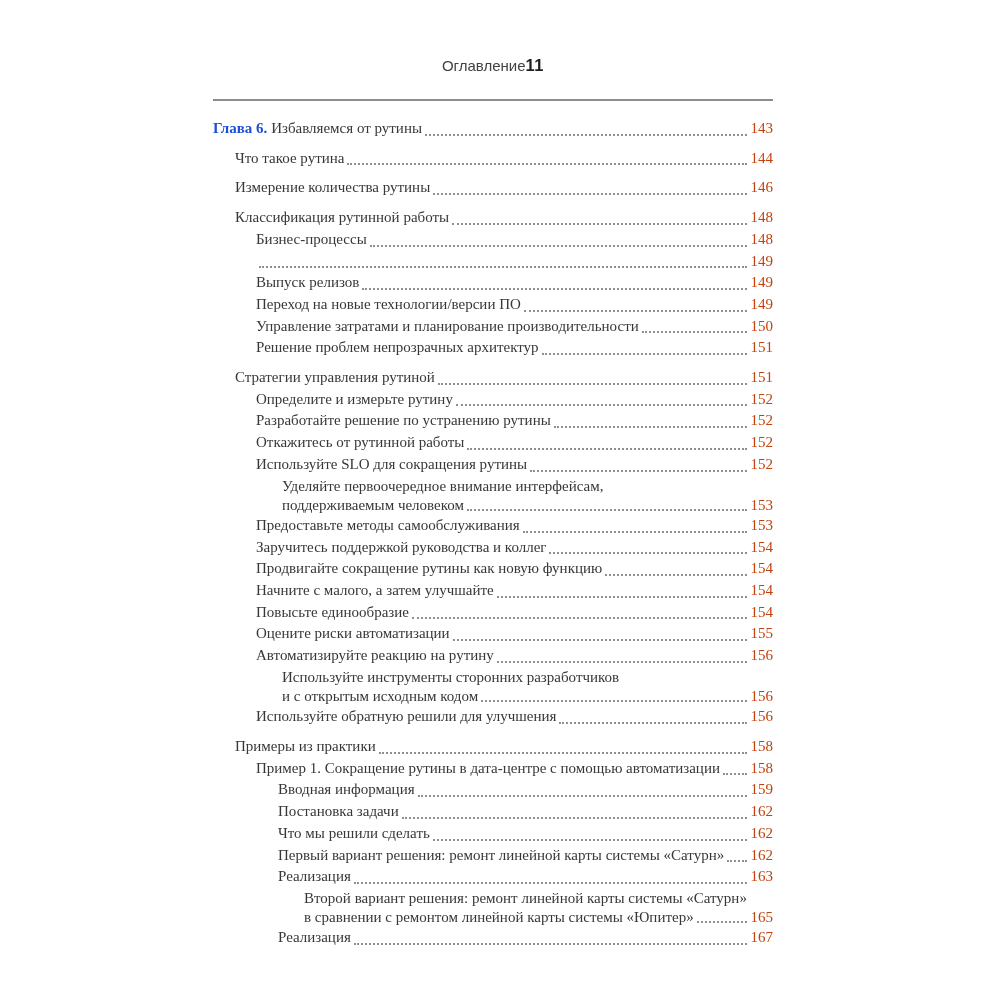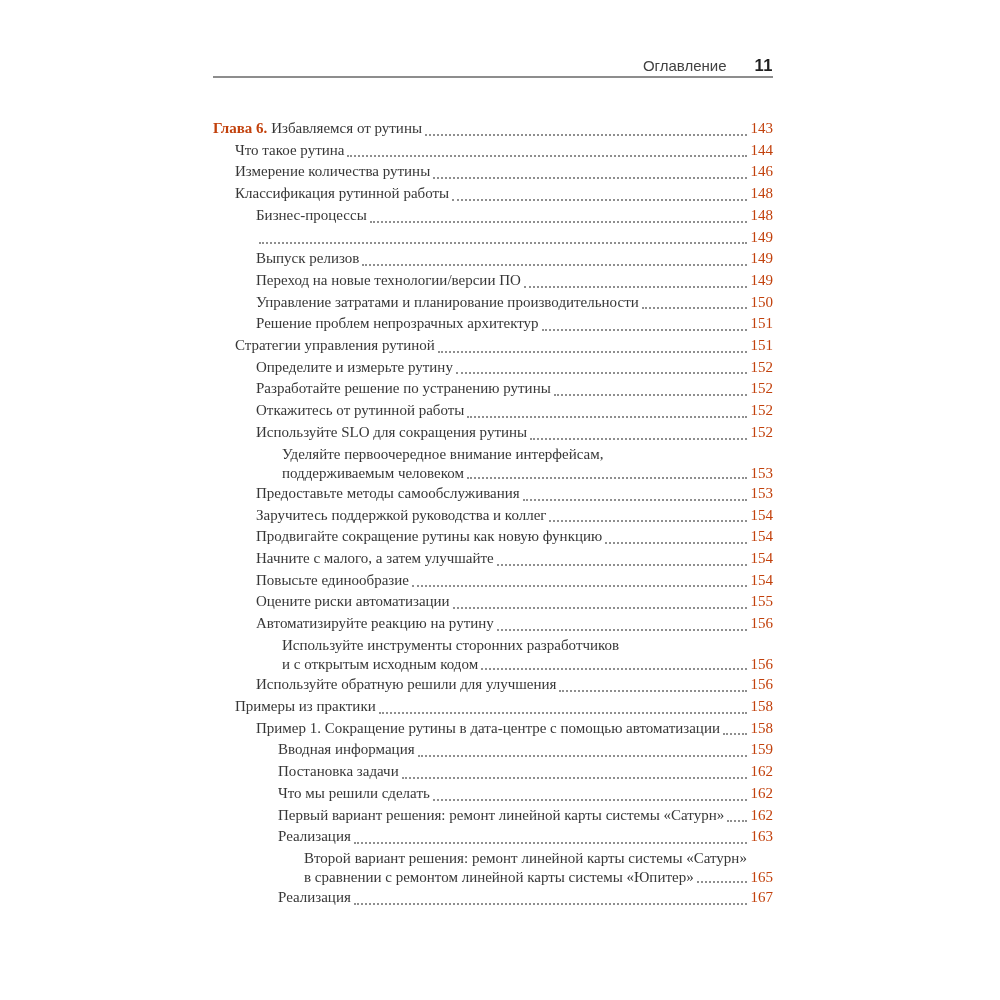--- a/index.html
+++ b/index.html
@@ -7,40 +7,40 @@
     width:1000px;height:1000px;background:#ffffff;
     font-family:"Liberation Serif","DejaVu Serif",serif;
     color:#373737;
     overflow:hidden;
   }
   .page{position:relative;width:1000px;height:1000px;background:#fff;}
 
   
   .header{
     position:absolute;left:213px;top:56px;width:560px;
-    display:flex;justify-content:flex-end;align-items:baseline;gap:28px;
+    display:flex;justify-content:center;align-items:baseline;
     font-family:"Liberation Sans","DejaVu Sans",sans-serif;
     font-size:15px;color:#414141;
-    padding-bottom:1px;border-bottom:2px solid #8d8d8d;
+    padding-bottom:24px;border-bottom:2px solid #8d8d8d;
   }
   .header .pagenum{font-weight:bold;font-size:16.5px;color:#1f1f1f;letter-spacing:.5px;}
 
   
   .toc{
     position:absolute;left:213px;top:118px;width:560px;
     font-size:15px;
   }
   .entry .line{display:flex;align-items:baseline;line-height:21.7px;}
   .entry.two .line,.entry.two .line1{line-height:19.2px;margin-left:26px;}
   .entry.two .line1{padding-top:1px;}
-  .lvl1{padding-left:22px;}
+  .lvl1{padding-left:22px;margin-top:8px;}
   .lvl2{padding-left:43px;}
   .lvl3{padding-left:65px;}
   .txt{white-space:nowrap;}
-  .txt b{font-weight:bold;color:#c2410c;}
+  .txt b{font-weight:bold;color:#1d4ed8;}
   .leader{
     flex:1;min-width:10px;
     border-bottom:2px dotted #8f8f8f;
     align-self:flex-end;
     margin:0 4px 4px 3px;
   }
   .pageno{white-space:nowrap;color:#c2410c;}
 </style>
 </head>
 <body>

